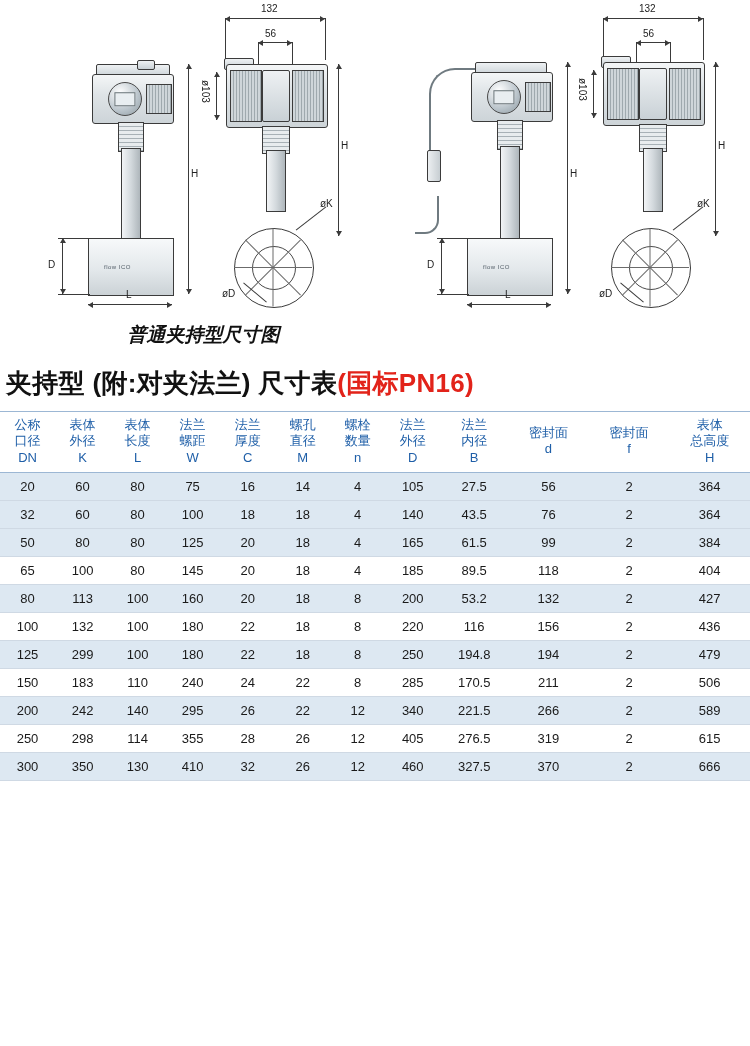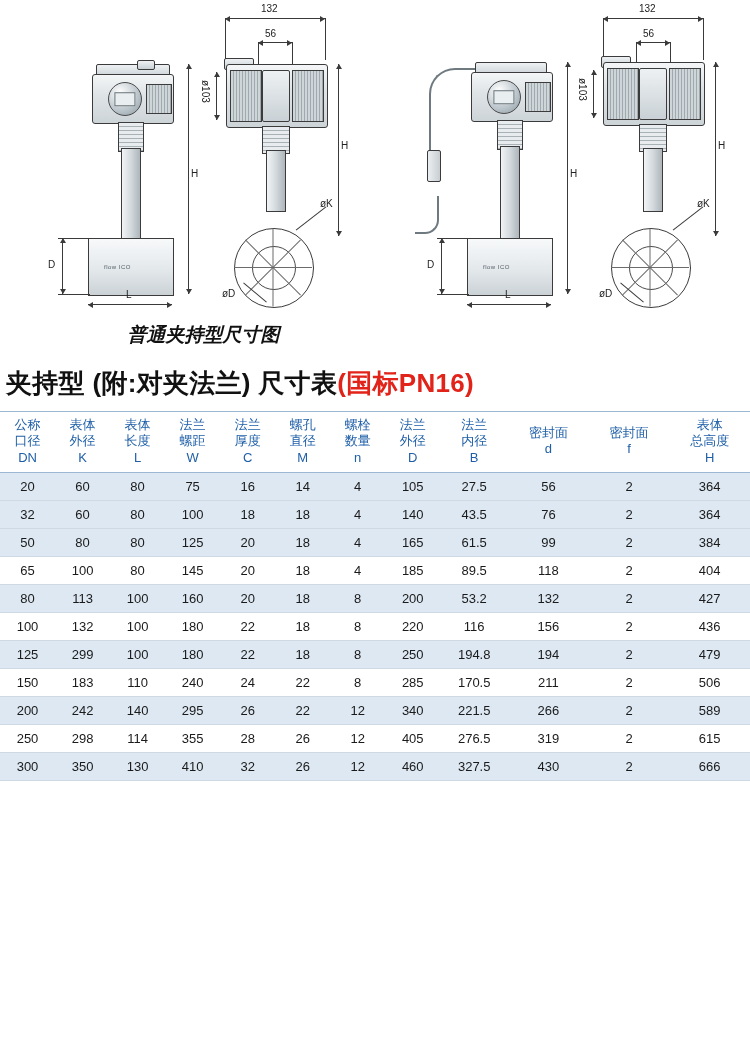--- a/index.html
+++ b/index.html
@@ -578,20 +578,20 @@
         <tr class="even">
           <td>300</td>
           <td>350</td>
           <td>130</td>
           <td>410</td>
           <td>32</td>
           <td>26</td>
           <td>12</td>
           <td>460</td>
           <td>327.5</td>
-          <td>430</td>
+          <td>370</td>
           <td>2</td>
           <td class="c-wide">666</td>
         </tr>
       </tbody>
   </table>
 
 </div>
 
 </body></html>

